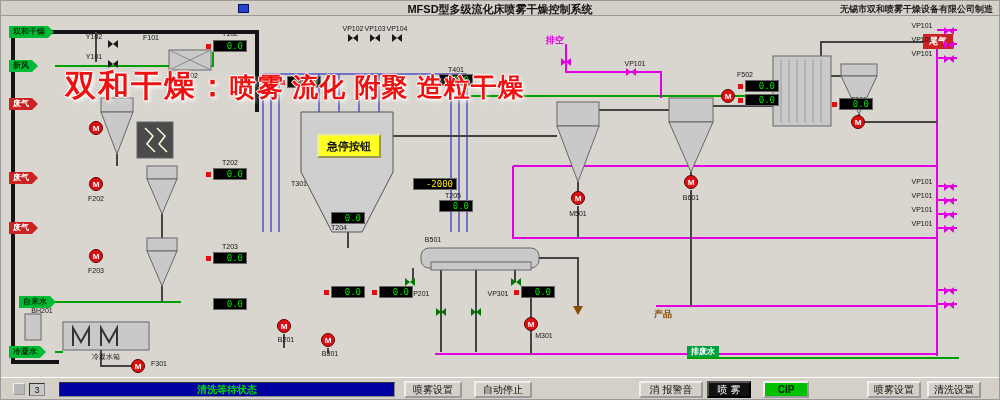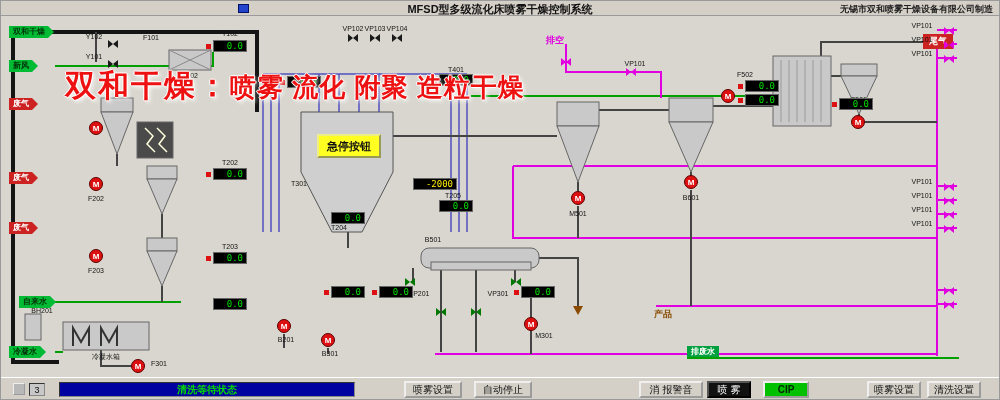--- a/index.html
+++ b/index.html
@@ -34,21 +34,21 @@
 
 #watermark{position:absolute;left:64px;top:64px;z-index:50;white-space:nowrap;pointer-events:none}
 #wm1{font-size:31px;font-weight:bold;color:var(--watermark-red);letter-spacing:2px;
  text-shadow:1px 0 0 #fff,-1px 0 0 #fff,0 1px 0 #fff,0 -1px 0 #fff,2px 2px 4px #fff}
 #wm2{font-size:26px;font-weight:bold;color:var(--watermark-red);letter-spacing:1px;
  text-shadow:1px 0 0 #fff,-1px 0 0 #fff,0 1px 0 #fff,0 -1px 0 #fff,2px 2px 4px #fff}
 
 #bottombar{position:absolute;bottom:0;left:0;right:0;height:22px;background:#d4d0c8;border-top:1px solid #fff}
 #pageicon{position:absolute;left:12px;top:5px;width:12px;height:12px;background:#b8b8b8;border:1px outset #eee}
 #pagebox{position:absolute;left:28px;top:5px;width:16px;height:13px;background:#c8c8c8;border:1px inset #888;font-size:9px;text-align:center;line-height:12px;color:#111}
-#statusbar{position:absolute;left:58px;top:4px;width:296px;height:15px;background:var(--status-bg);border:1px inset #888;color:var(--status-text);font-size:10px;font-weight:bold;text-align:center;line-height:13px}
+#statusbar{position:absolute;left:58px;top:4px;width:336px;height:15px;background:var(--status-bg);border:1px inset #888;color:var(--status-text);font-size:10px;font-weight:bold;text-align:center;line-height:13px}
 #btns{position:absolute;inset:0}
 .bbtn{position:absolute;top:3px;height:17px;border:2px outset #efefef;background:#d4d0c8;font-size:10px;font-family:inherit;color:#111;padding:0;cursor:pointer;white-space:nowrap}
 .bbtn.dark{background:#111;color:#fff;border-color:#555}
 .bbtn.green{background:var(--cip-green);font-weight:bold;color:#002200}
 </style>
 </head>
 <body>
 
 <div id="screen">
 

